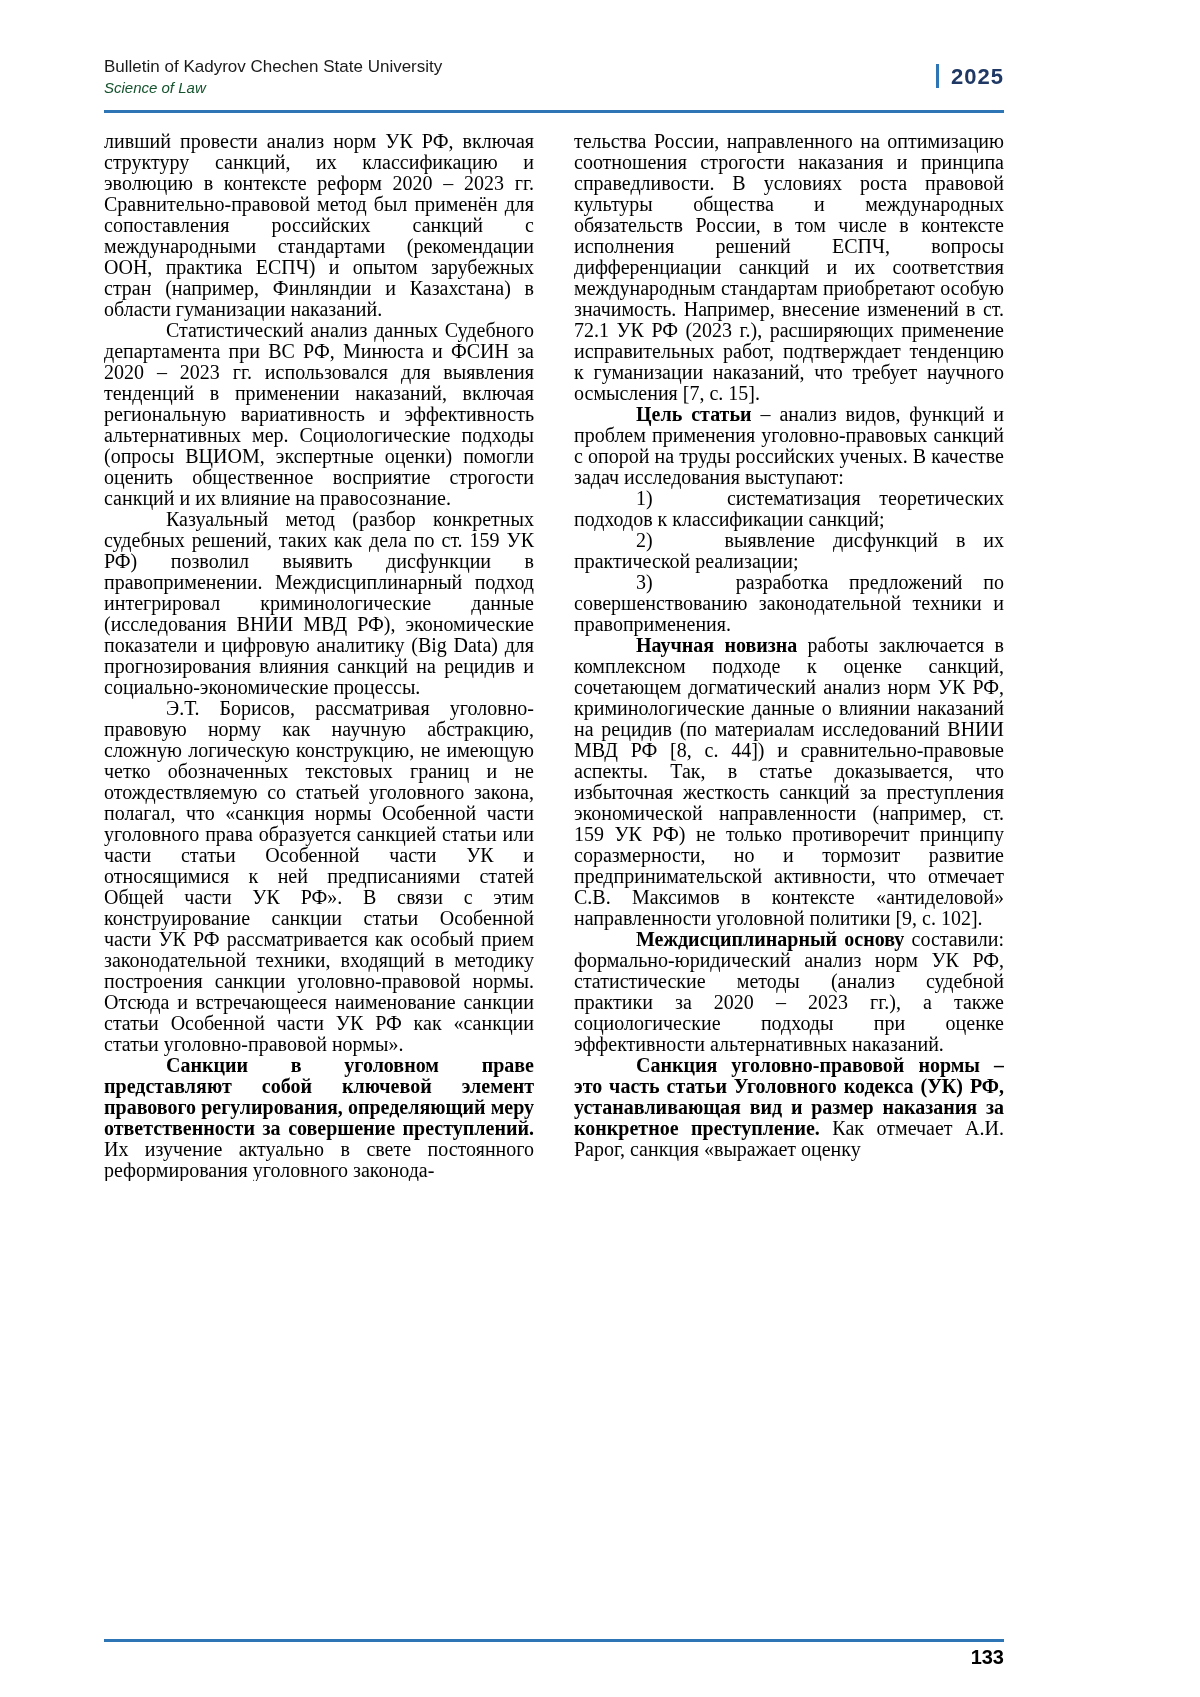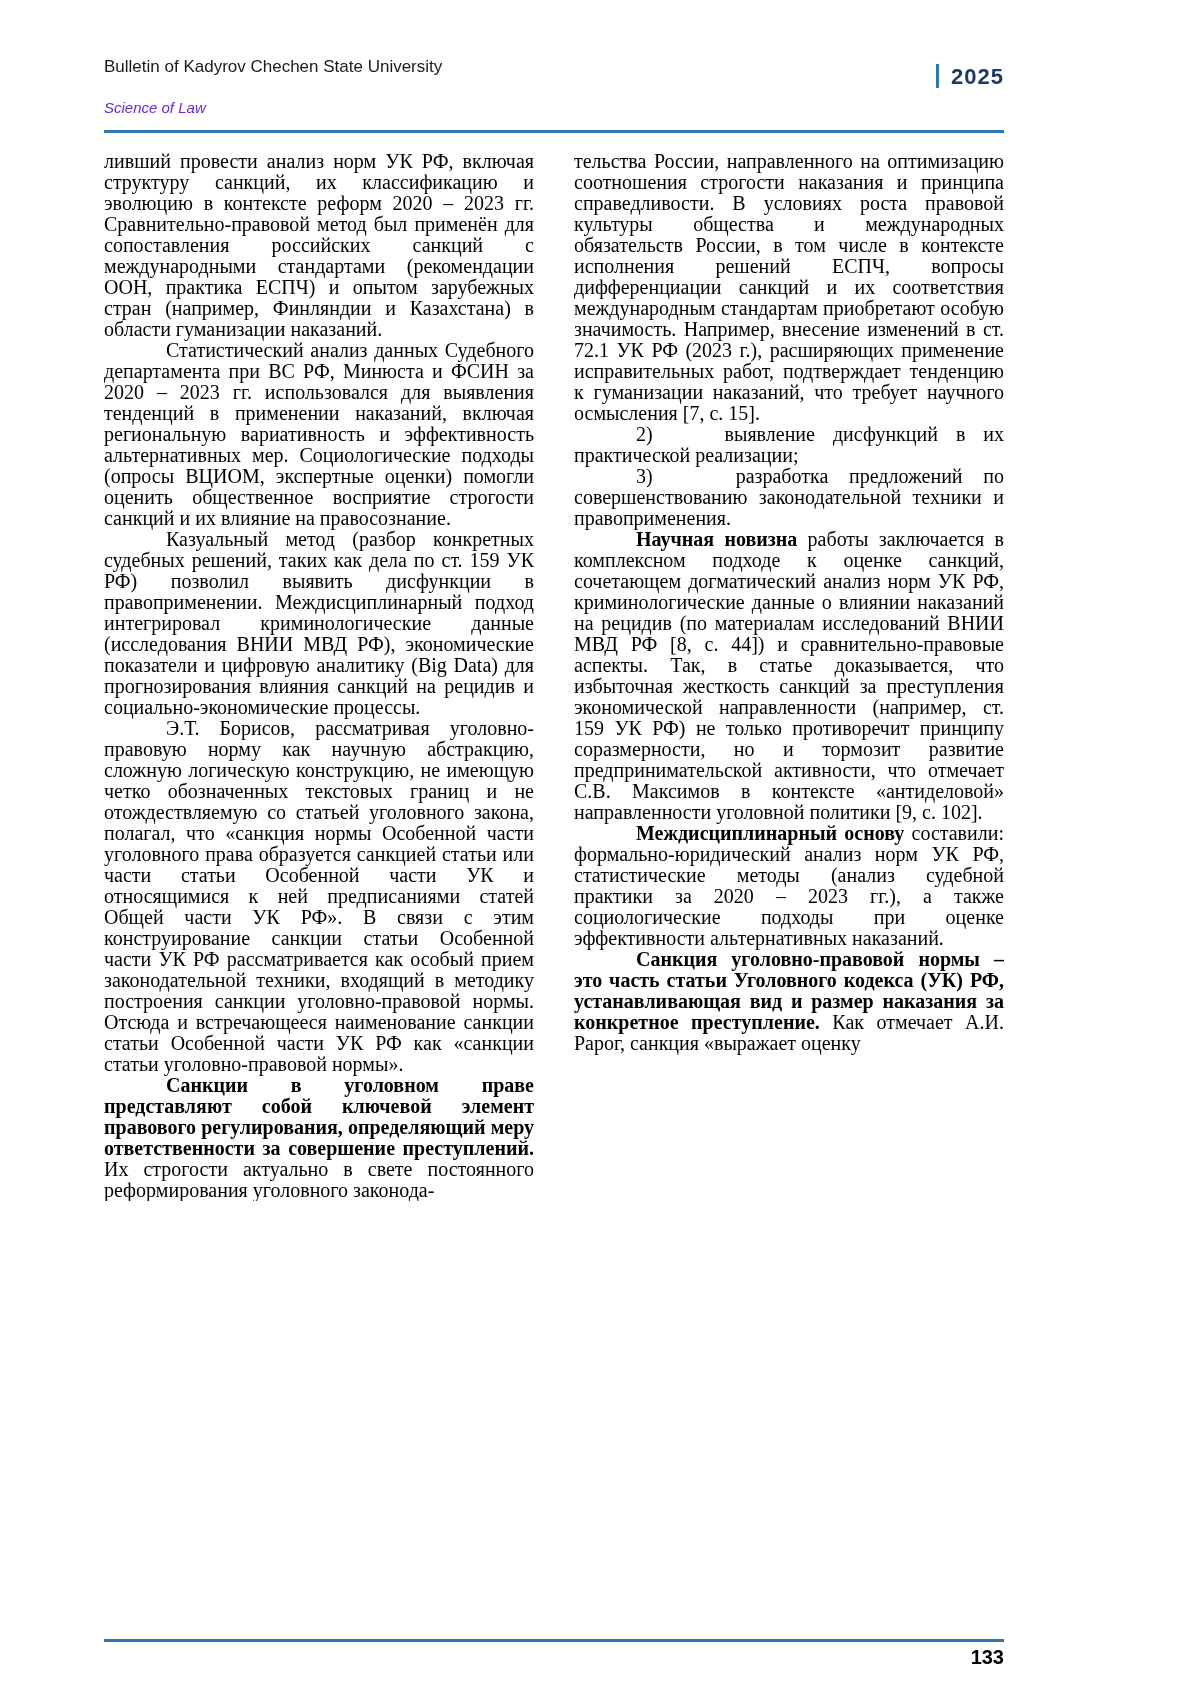--- a/index.html
+++ b/index.html
@@ -29,22 +29,22 @@
   .journal-title {
     font-family: "Liberation Sans", sans-serif;
     font-size: 17px;
     line-height: 1.35;
     color: #1a1a1a;
   }
   .journal-subtitle {
     font-family: "Liberation Sans", sans-serif;
     font-style: italic;
     font-size: 15px;
-    color: #6d28d9;
-    margin-top: 20px;
+    color: #14532d;
+    margin-top: 0;
   }
   .header-right {
     display: flex;
     gap: 12px;
     margin-top: 8px;
   }
   .year-bar {
     display: inline-block;
     width: 3px;
     height: 24px;
@@ -121,24 +121,26 @@
   </header>
 
   <div class="header-rule"></div>
 
   <main class="columns">
     <div class="column" id="left-column">
         <p class="para"><span class="run">ливший провести анализ норм УК РФ, включая структуру санкций, их классификацию и эволюцию в контексте реформ 2020 – 2023 гг. Сравнительно-правовой метод был применён для сопоставления российских санкций с международными стандартами (рекомендации ООН, практика ЕСПЧ) и опытом зарубежных стран (например, Финляндии и Казахстана) в области гуманизации наказаний.</span></p>
         <p class="para indent"><span class="run">Статистический анализ данных Судебного департамента при ВС РФ, Минюста и ФСИН за 2020 – 2023 гг. использовался для выявления тенденций в применении наказаний, включая региональную вариативность и эффективность альтернативных мер. Социологические подходы (опросы ВЦИОМ, экспертные оценки) помогли оценить общественное восприятие строгости санкций и их влияние на правосознание.</span></p>
         <p class="para indent"><span class="run">Казуальный метод (разбор конкретных судебных решений, таких как дела по ст. 159 УК РФ) позволил выявить дисфункции в правоприменении. Междисциплинарный подход интегрировал криминологические данные (исследования ВНИИ МВД РФ), экономические показатели и цифровую аналитику (Big Data) для прогнозирования влияния санкций на рецидив и социально-экономические процессы.</span></p>
         <p class="para indent"><span class="run">Э.Т. Борисов, рассматривая уголовно-правовую норму как научную абстракцию, сложную логическую конструкцию, не имеющую четко обозначенных текстовых границ и не отождествляемую со статьей уголовного закона, полагал, что «санкция нормы Особенной части уголовного права образуется санкцией статьи или части статьи Особенной части УК и относящимися к ней предписаниями статей Общей части УК РФ». В связи с этим конструирование санкции статьи Особенной части УК РФ рассматривается как особый прием законодательной техники, входящий в методику построения санкции уголовно-правовой нормы. Отсюда и встречающееся наименование санкции статьи Особенной части УК РФ как «санкции статьи уголовно-правовой нормы».</span></p>
-        <p class="para indent"><span class="run-bold">Санкции в уголовном праве представляют собой ключевой элемент правового регулирования, определяющий меру ответственности за совершение преступлений.</span><span class="run"> Их строгости актуально в свете постоянного реформирования уголовного законода-</span></p>
+        <p class="para indent"><span class="run-bold">Санкции в уголовном праве представляют собой ключевой элемент правового регулирования, определяющий меру ответственности за совершение преступлений.</span><span class="run"> Их изучение актуально в свете постоянного реформирования уголовного законода-</span></p>
       </div>
     <div class="column" id="right-column">
         <p class="para"><span class="run">тельства России, направленного на оптимизацию соотношения строгости наказания и принципа справедливости. В условиях роста правовой культуры общества и международных обязательств России, в том числе в контексте исполнения решений ЕСПЧ, вопросы дифференциации санкций и их соответствия международным стандартам приобретают особую значимость. Например, внесение изменений в ст. 72.1 УК РФ (2023 г.), расширяющих применение исправительных работ, подтверждает тенденцию к гуманизации наказаний, что требует научного осмысления [7, с. 15].</span></p>
+        <p class="para indent"><span class="run-bold">Цель статьи</span><span class="run"> – анализ видов, функций и проблем применения уголовно-правовых санкций с опорой на труды российских ученых. В качестве задач исследования выступают:</span></p>
+        <p class="para indent"><span class="run">1)&nbsp;&nbsp;&nbsp;&nbsp;систематизация теоретических подходов к классификации санкций;</span></p>
         <p class="para indent"><span class="run">2)&nbsp;&nbsp;&nbsp;&nbsp;выявление дисфункций в их практической реализации;</span></p>
         <p class="para indent"><span class="run">3)&nbsp;&nbsp;&nbsp;&nbsp;разработка предложений по совершенствованию законодательной техники и правоприменения.</span></p>
         <p class="para indent"><span class="run-bold">Научная новизна</span><span class="run"> работы заключается в комплексном подходе к оценке санкций, сочетающем догматический анализ норм УК РФ, криминологические данные о влиянии наказаний на рецидив (по материалам исследований ВНИИ МВД РФ [8, с. 44]) и сравнительно-правовые аспекты. Так, в статье доказывается, что избыточная жесткость санкций за преступления экономической направленности (например, ст. 159 УК РФ) не только противоречит принципу соразмерности, но и тормозит развитие предпринимательской активности, что отмечает С.В. Максимов в контексте «антиделовой» направленности уголовной политики [9, с. 102].</span></p>
         <p class="para indent"><span class="run-bold">Междисциплинарный основу</span><span class="run"> составили: формально-юридический анализ норм УК РФ, статистические методы (анализ судебной практики за 2020 – 2023 гг.), а также социологические подходы при оценке эффективности альтернативных наказаний.</span></p>
         <p class="para indent"><span class="run-bold">Санкция уголовно-правовой нормы – это часть статьи Уголовного кодекса (УК) РФ, устанавливающая вид и размер наказания за конкретное преступление.</span><span class="run"> Как отмечает А.И. Рарог, санкция «выражает оценку</span></p>
       </div>
   </main>
 
   <footer class="page-footer">
     <div class="footer-rule"></div>

